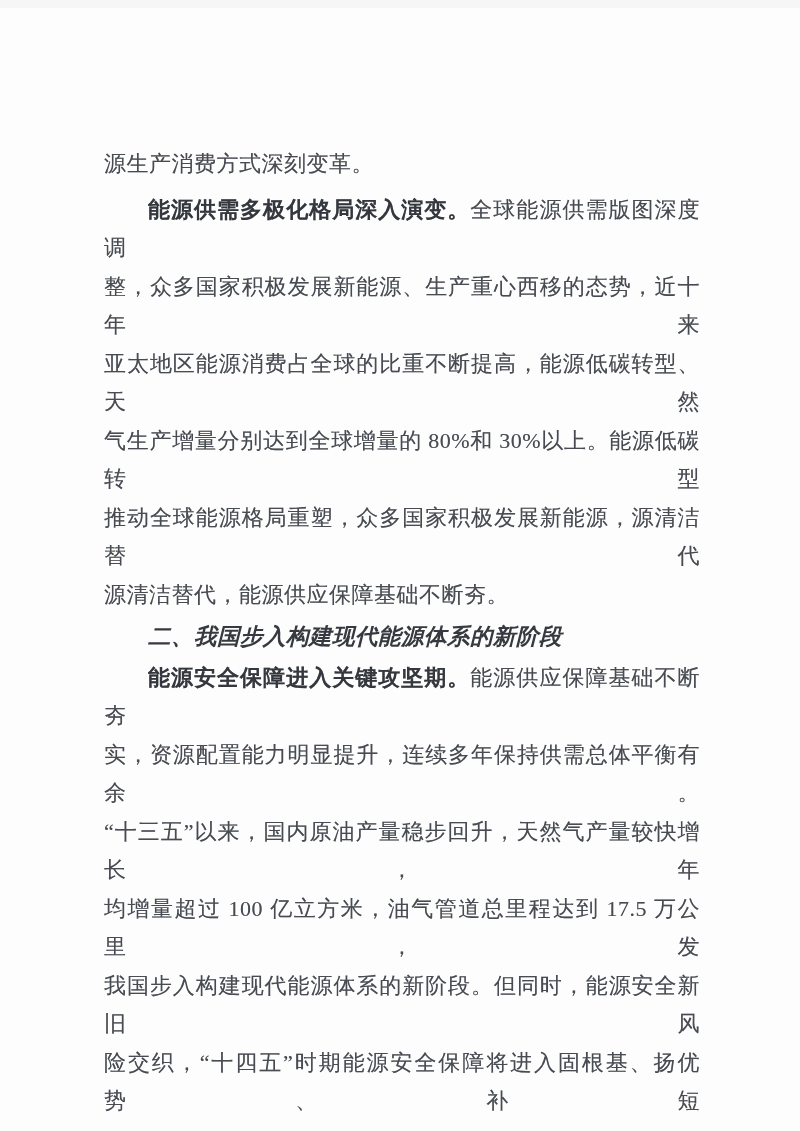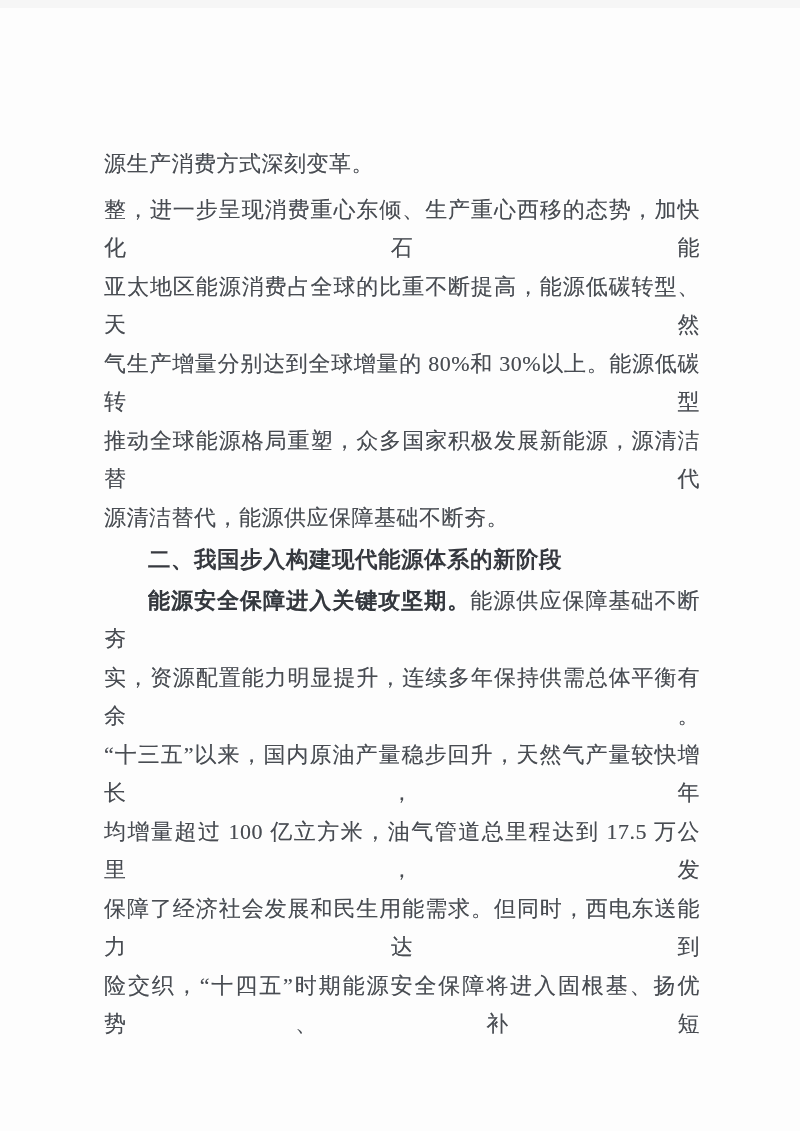--- a/index.html
+++ b/index.html
@@ -44,46 +44,50 @@
   .gap2 { margin-top: 2px; }
   .heading {
     font-family: "Liberation Sans", "DejaVu Sans", sans-serif;
     font-weight: bold;
     font-size: 22.5px;
     line-height: 38.5px;
     color: #36393f;
     text-indent: 44px;
     margin-top: 4px;
     letter-spacing: 0.5px;
+    font-style: italic;
   }
 </style>
 </head>
 <body>
 
 <div class="page">
   <div class="content">
 
     <div class="line lastline">源生产消费方式深刻变革。</div>
 
     <div class="para gap7">
-      <div class="line">整，进一步呈现消费重心东倾、生产重心西移的态势，加快化石能</div>
+      <div class="line indent">
+        <span class="lead">能源供需多极化格局深入演变。</span><span>全球能源供需版图深度调</span>
+      </div>
+      <div class="line">整，众多国家积极发展新能源、生产重心西移的态势，近十年来</div>
       <div class="line">亚太地区能源消费占全球的比重不断提高，能源低碳转型、天然</div>
       <div class="line">气生产增量分别达到全球增量的 80%和 30%以上。能源低碳转型</div>
       <div class="line">推动全球能源格局重塑，众多国家积极发展新能源，源清洁替代</div>
       <div class="line lastline">源清洁替代，能源供应保障基础不断夯。</div>
     </div>
 
     <div class="heading">二、我国步入构建现代能源体系的新阶段</div>
 
     <div class="para gap2">
       <div class="line indent">
         <span class="lead">能源安全保障进入关键攻坚期。</span><span>能源供应保障基础不断夯</span>
       </div>
       <div class="line">实，资源配置能力明显提升，连续多年保持供需总体平衡有余。</div>
       <div class="line">“十三五”以来，国内原油产量稳步回升，天然气产量较快增长，年</div>
       <div class="line">均增量超过 100 亿立方米，油气管道总里程达到 17.5 万公里，发</div>
-      <div class="line">保障了经济社会发展和民生用能需求。但同时，西电东送能力达到</div>
+      <div class="line">我国步入构建现代能源体系的新阶段。但同时，能源安全新旧风</div>
       <div class="line">险交织，“十四五”时期能源安全保障将进入固根基、扬优势、补短</div>
 
     </div>
 
   </div>
 </div>
 
 </body></html>

